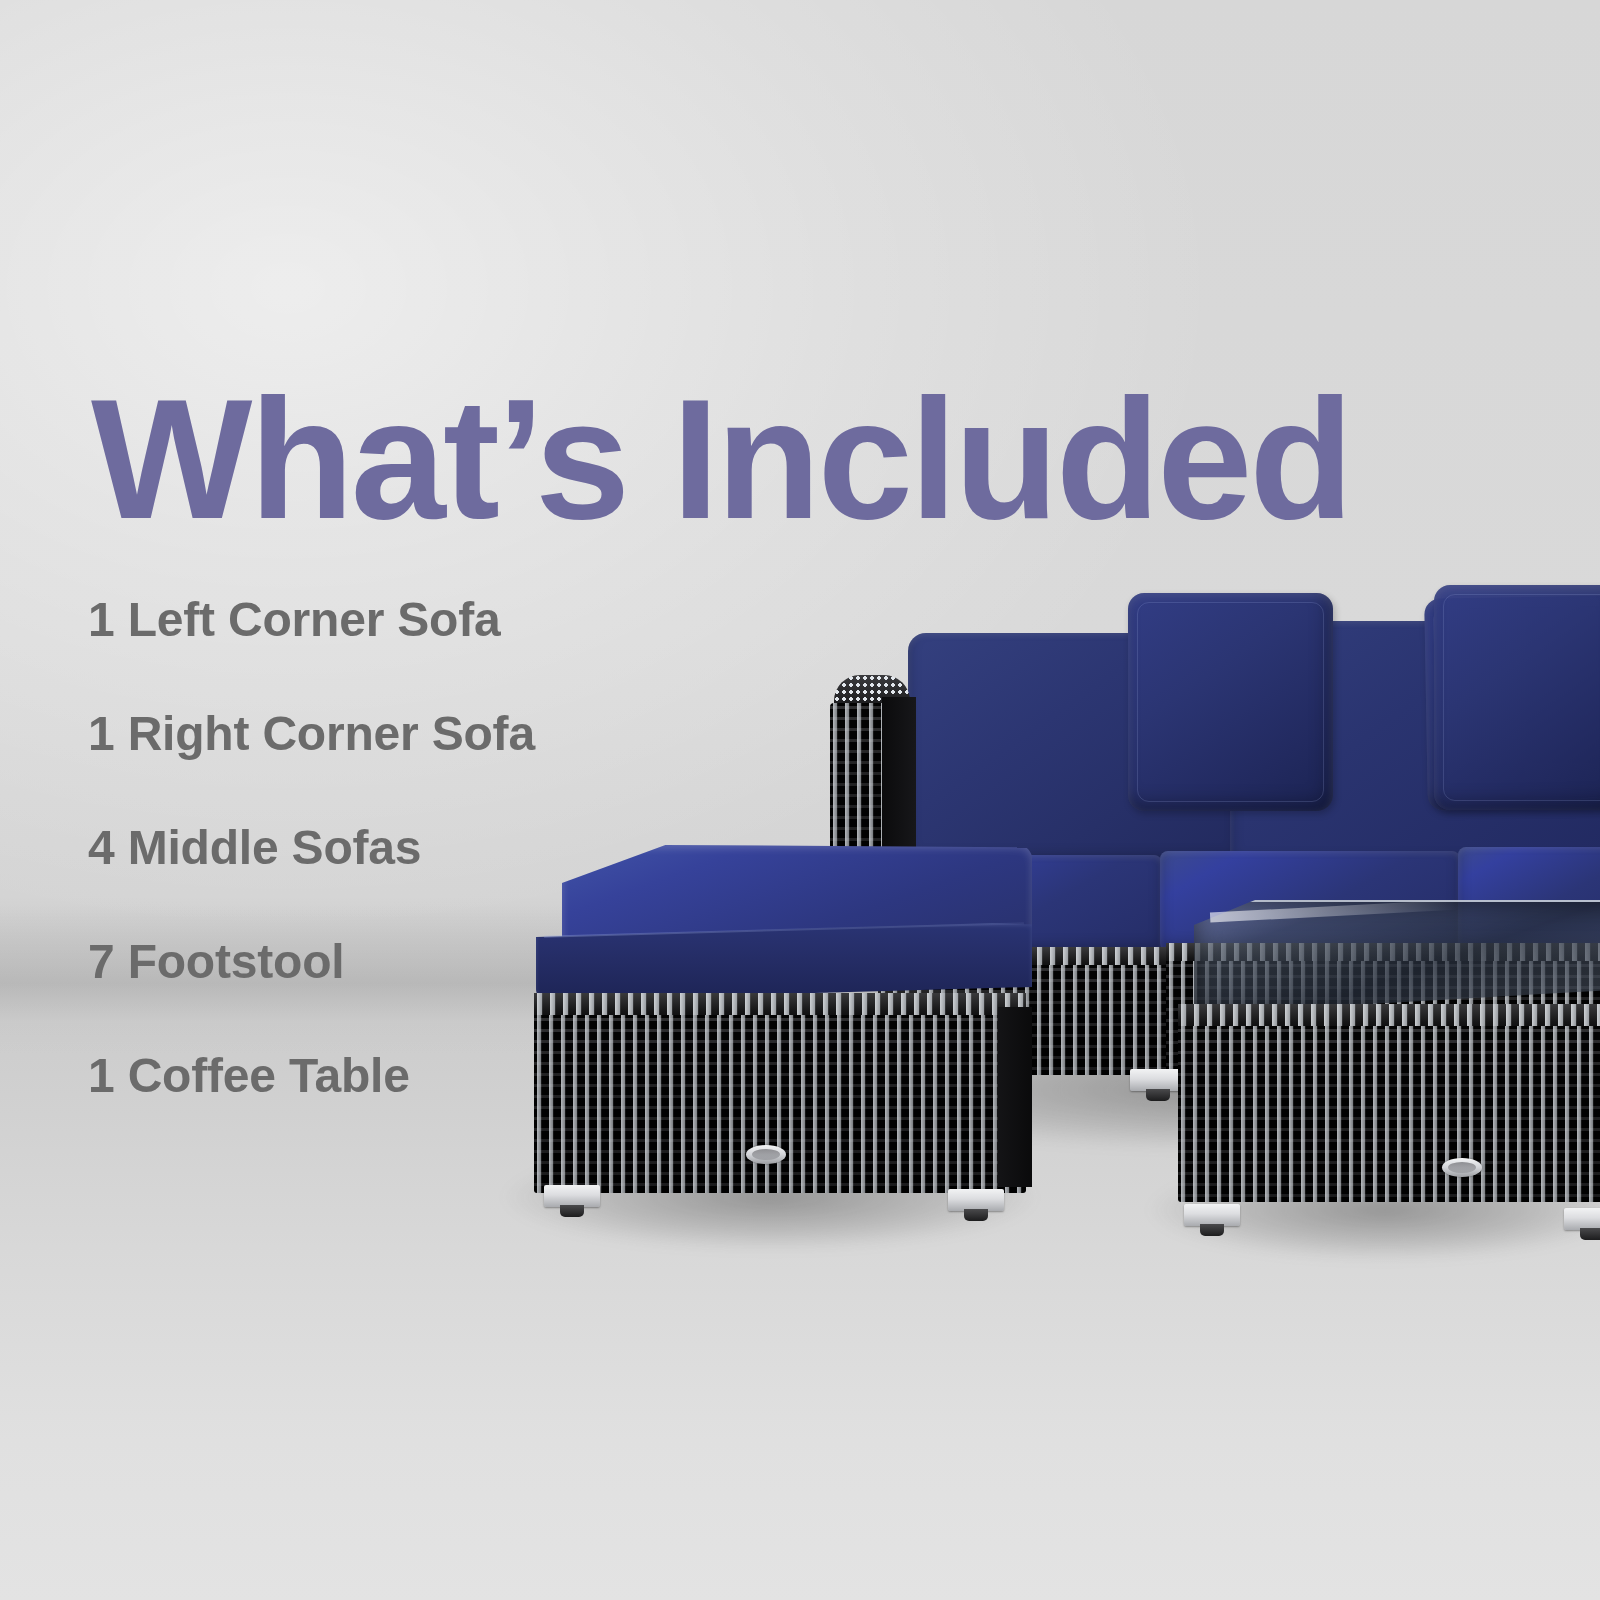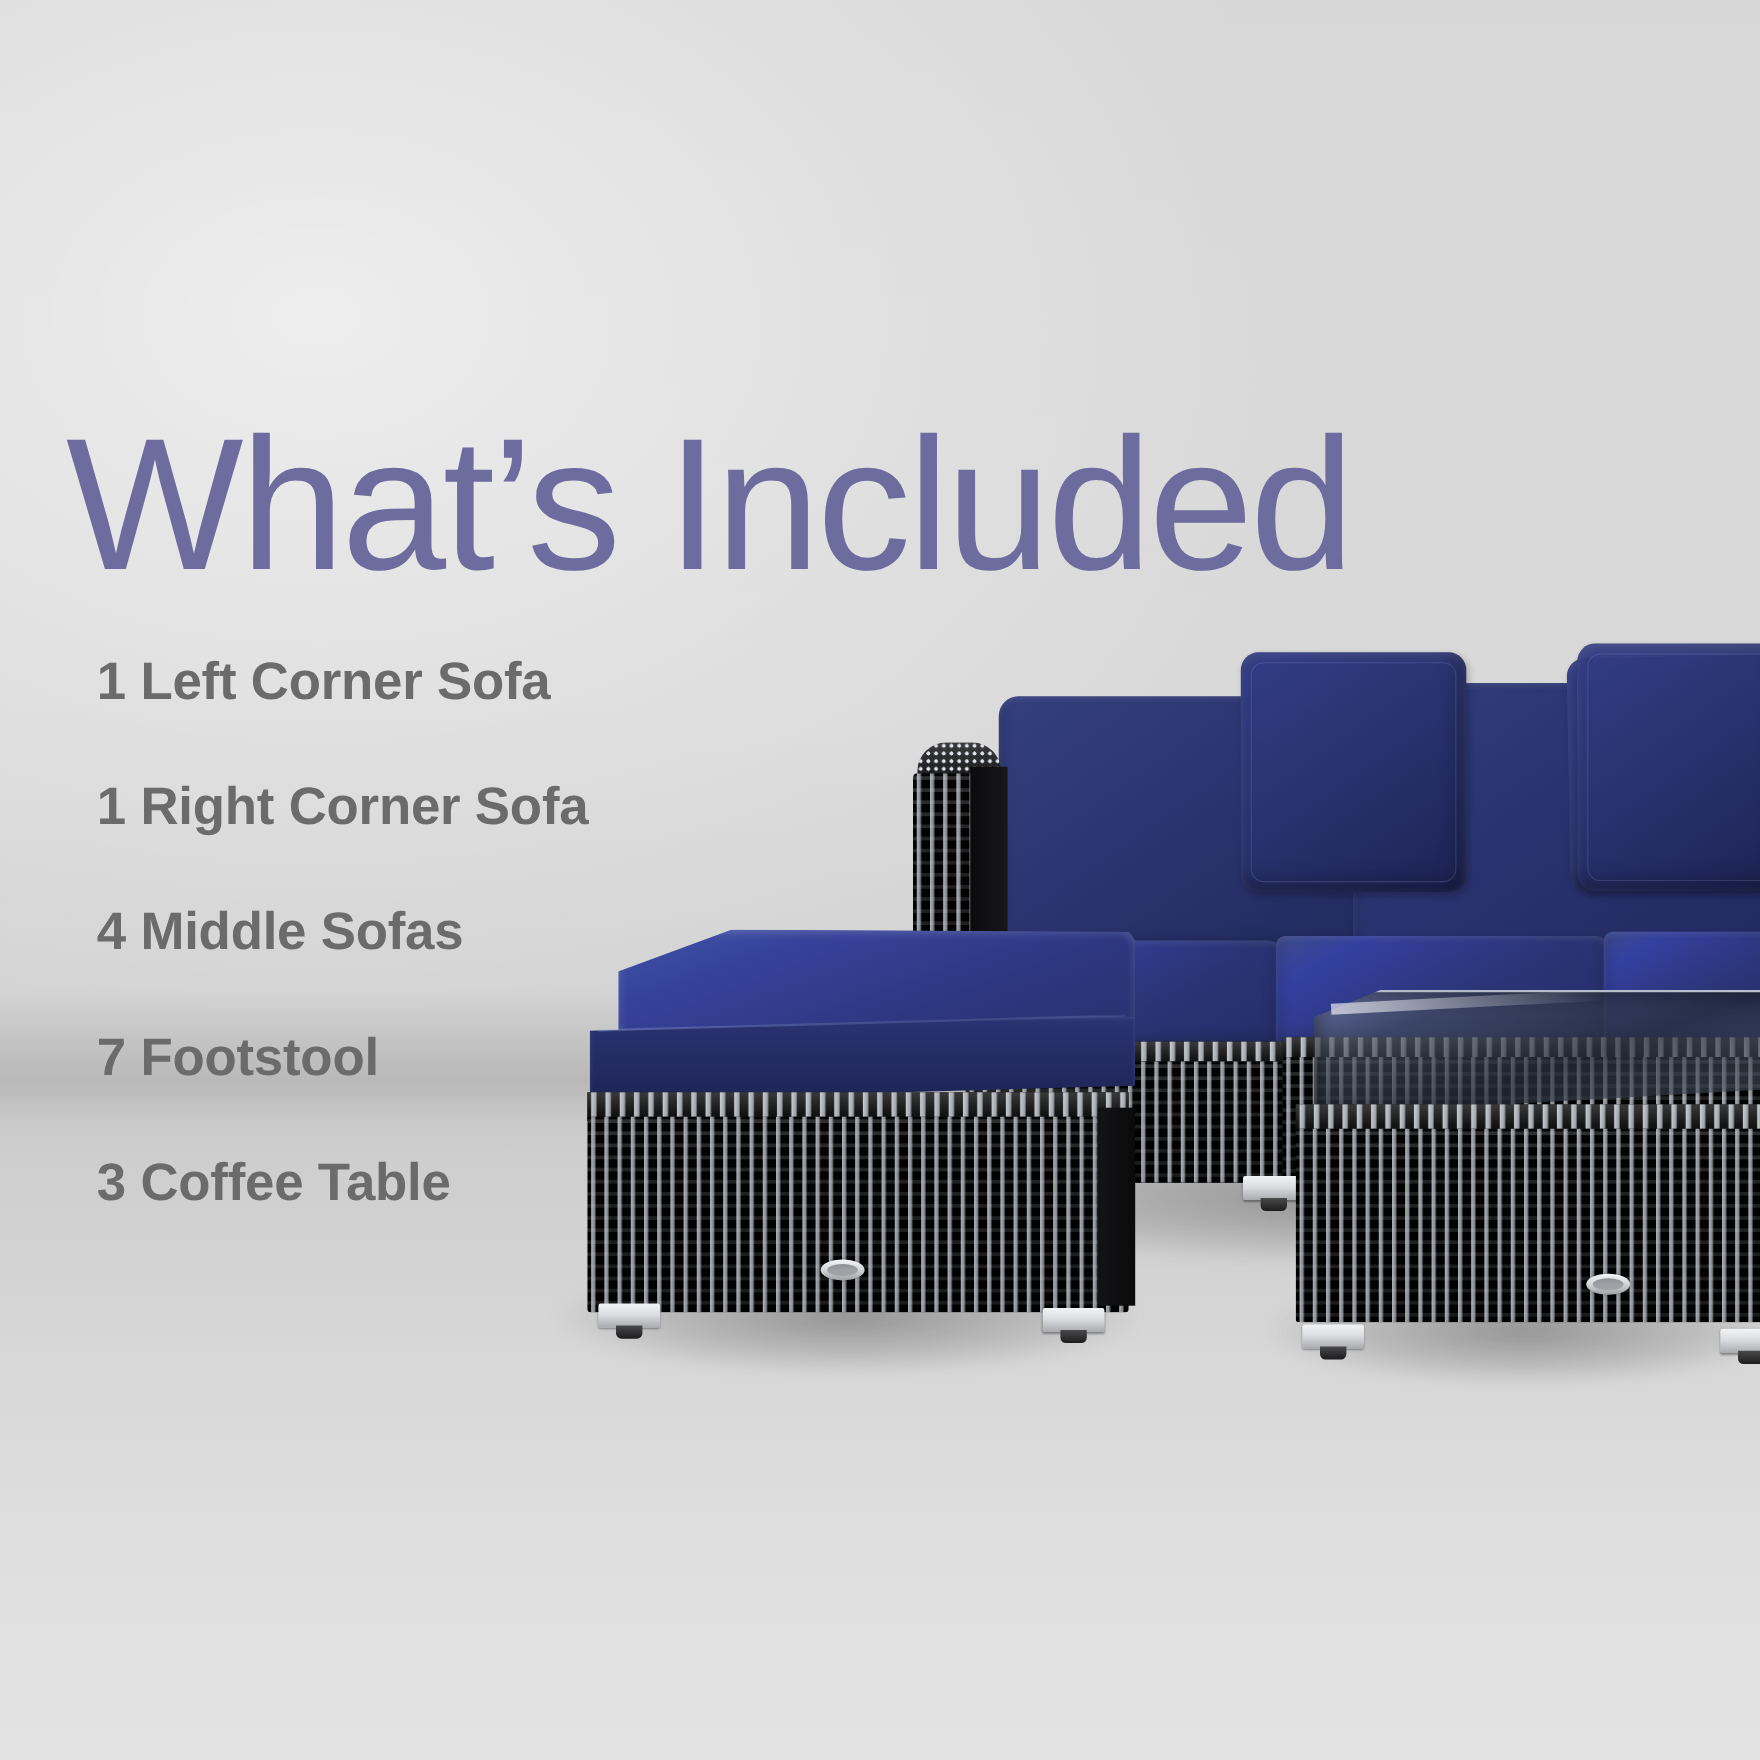--- a/index.html
+++ b/index.html
@@ -30,22 +30,22 @@
     position:absolute;left:0;right:0;top:905px;height:150px;
     background:linear-gradient(to bottom,
        rgba(160,160,160,0) 0%, rgba(168,168,168,.30) 38%,
        rgba(150,150,150,.34) 52%, rgba(190,190,190,.14) 78%,
        rgba(255,255,255,0) 100%);
     pointer-events:none;
   }
 
   
   .headline{
-    position:absolute;left:60px;top:258px;
-    font-size:171px;line-height:1;font-weight:normal;
+    position:absolute;left:91px;top:258px;
+    font-size:171px;line-height:1;font-weight:bold;
     letter-spacing:-3px;
     color:#6e6b9e;
     white-space:nowrap;
   }
   .bullets{position:absolute;left:88px;top:596px;}
   .bullet{
     font-size:48px;font-weight:bold;color:#6b6b6b;
     line-height:1;margin-bottom:66px;white-space:nowrap;
     letter-spacing:-.2px;
   }
@@ -231,16 +231,16 @@
     </div>
   </div>
 
   <h1 class="headline">What’s Included</h1>
 
   <div class="bullets">
     <div class="bullet">1 Left Corner Sofa</div>
     <div class="bullet">1 Right Corner Sofa</div>
     <div class="bullet">4 Middle Sofas</div>
     <div class="bullet">7 Footstool</div>
-    <div class="bullet">3 Coffee Table</div>
+    <div class="bullet">1 Coffee Table</div>
   </div>
 
 </div>
 
 </body></html>

